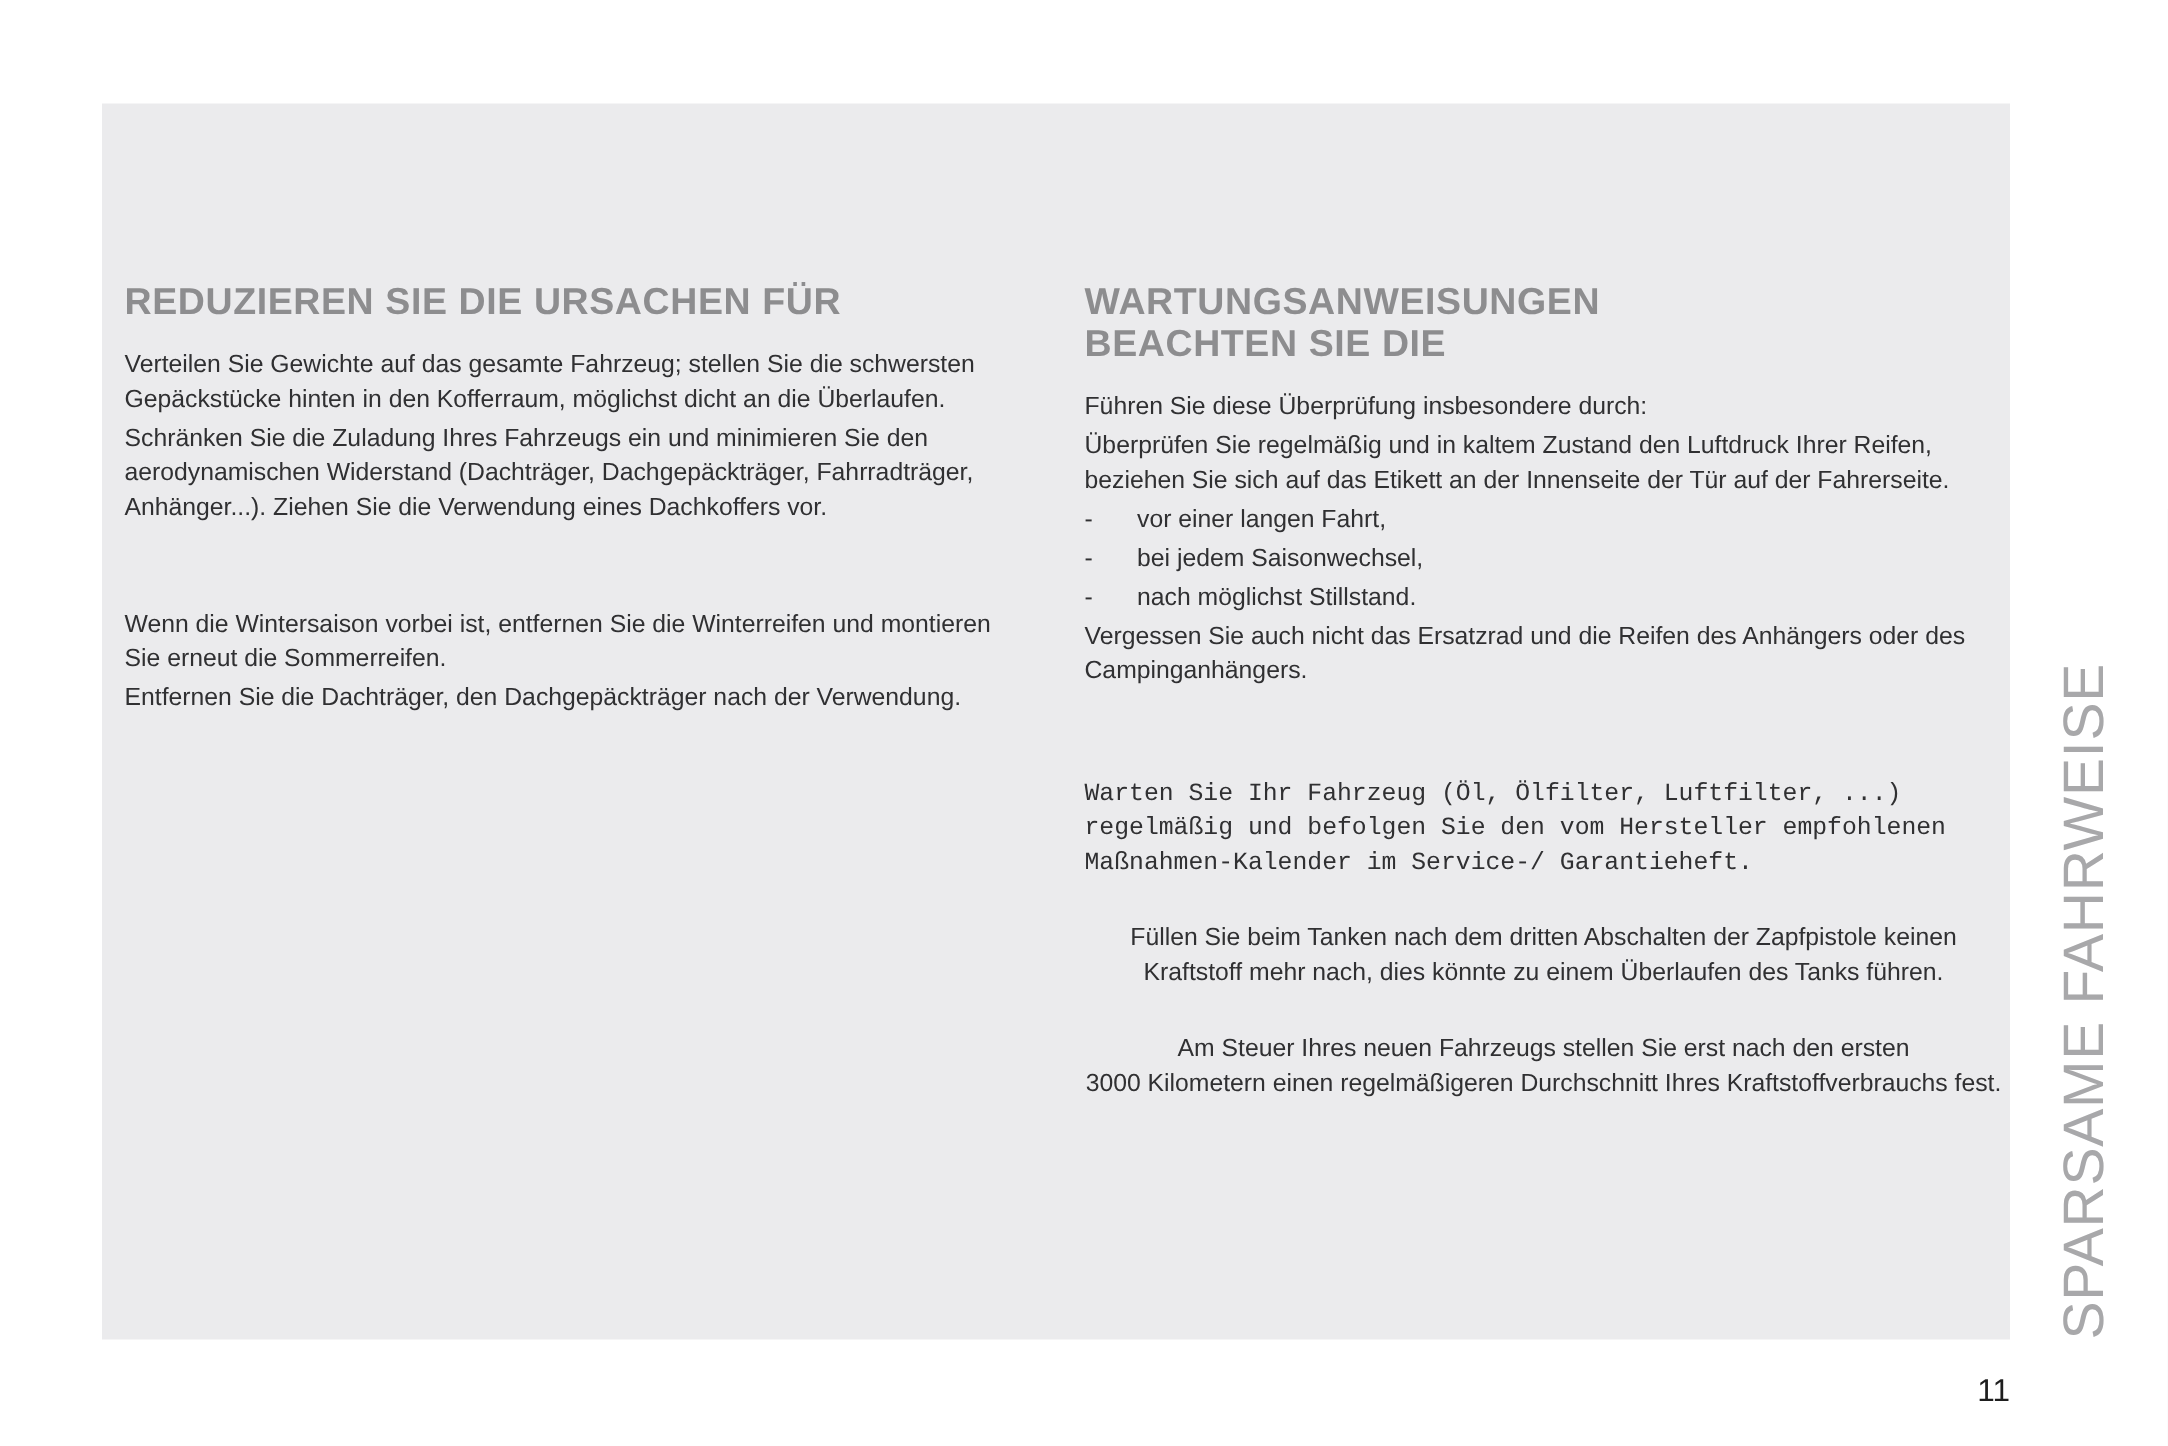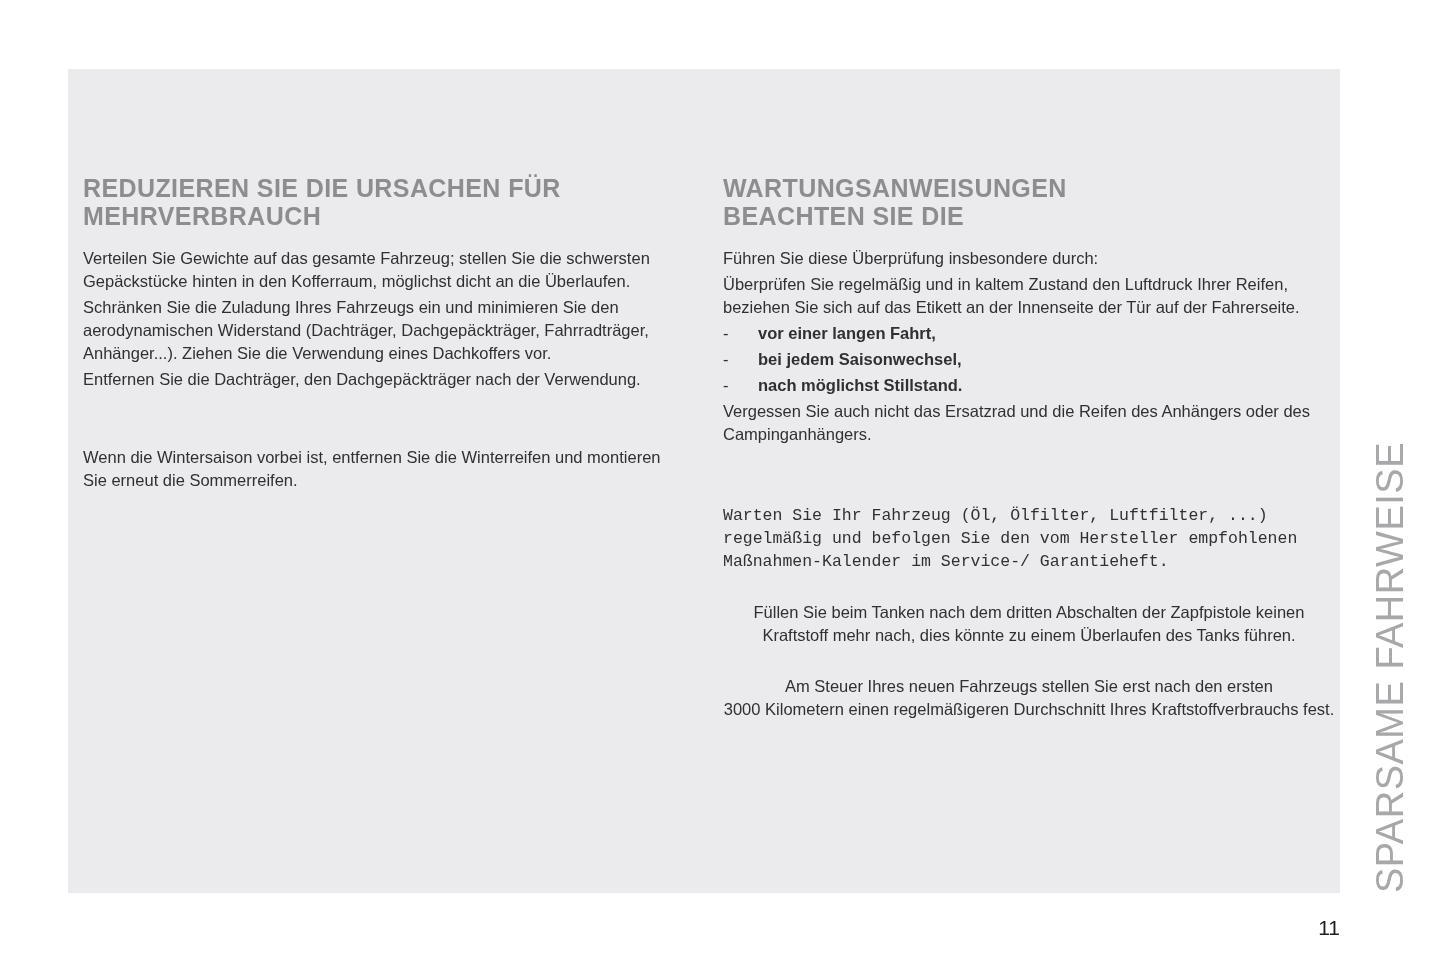--- a/index.html
+++ b/index.html
@@ -18,23 +18,22 @@
   .panel {
     position: absolute;
     left: 68px;
     top: 69px;
     width: 1272px;
     height: 824px;
     background: #ebebed;
   }
   .columns {
     display: flex;
-    padding: 92px 15px 0 15px;
+    padding: 118px 15px 0 15px;
     box-sizing: border-box;
-    margin-top: 13px;
   }
   .col-left {
     width: 598px;
     margin-right: 42px;
     flex: 0 0 598px;
   }
   .col-right {
     width: 612px;
     flex: 0 0 612px;
   }
@@ -59,21 +58,21 @@
     display: flex;
     font-size: 16.5px;
     line-height: 23px;
     color: #303032;
     margin: 0 0 3px 0;
   }
   .list-marker {
     flex: 0 0 35px;
     width: 35px;
   }
-  .list-text { flex: 1; font-weight: bold; }
+  .list-text { flex: 1; }
   p.spaced { margin-top: 28px; text-align: center; }
   p.spaced-first { margin-top: 58px; font-family: Liberation Mono, monospace; }
   .side-label {
     position: absolute;
     right: 33px;
     bottom: 71px;
     writing-mode: vertical-rl;
     transform: rotate(180deg);
     font-size: 38px;
     line-height: 44px;
@@ -95,26 +94,25 @@
 <body>
 
 <div class="page">
 
   <div class="panel">
     <div class="columns">
 
       <section class="col-left">
         <h2 class="heading">
           <span class="heading-line">REDUZIEREN SIE DIE URSACHEN FÜR</span>
-          <span class="heading-line">MEHRVERBRAUCH</span>
         </h2>
         <p class="body">Verteilen Sie Gewichte auf das gesamte Fahrzeug; stellen Sie die schwersten Gepäckstücke hinten in den Kofferraum, möglichst dicht an die Überlaufen.</p>
         <p class="body">Schränken Sie die Zuladung Ihres Fahrzeugs ein und minimieren Sie den aerodynamischen Widerstand (Dachträger, Dachgepäckträger, Fahrradträger, Anhänger...). Ziehen Sie die Verwendung eines Dachkoffers vor.</p>
+        <p class="body winter">Wenn die Wintersaison vorbei ist, entfernen Sie die Winterreifen und montieren Sie erneut die Sommerreifen.</p>
         <p class="body">Entfernen Sie die Dachträger, den Dachgepäckträger nach der Verwendung.</p>
-        <p class="body winter">Wenn die Wintersaison vorbei ist, entfernen Sie die Winterreifen und montieren Sie erneut die Sommerreifen.</p>
       </section>
 
       <section class="col-right">
         <h2 class="heading">
           <span class="heading-line">WARTUNGSANWEISUNGEN</span>
           <span class="heading-line">BEACHTEN SIE DIE</span>
         </h2>
         <p class="body">Führen Sie diese Überprüfung insbesondere durch:</p>
         <p class="body">Überprüfen Sie regelmäßig und in kaltem Zustand den Luftdruck Ihrer Reifen, beziehen Sie sich auf das Etikett an der Innenseite der Tür auf der Fahrerseite.</p>
 

